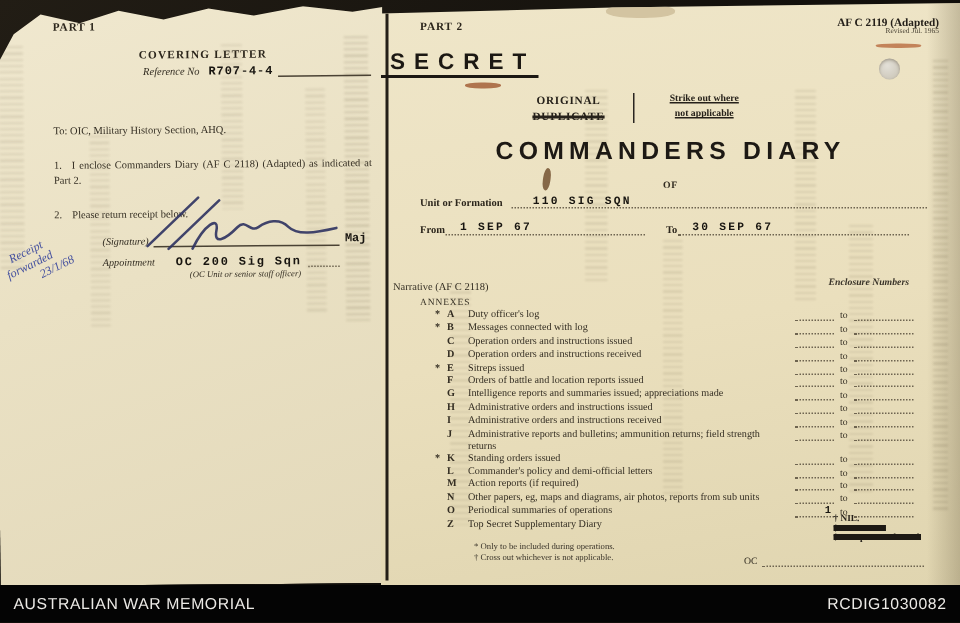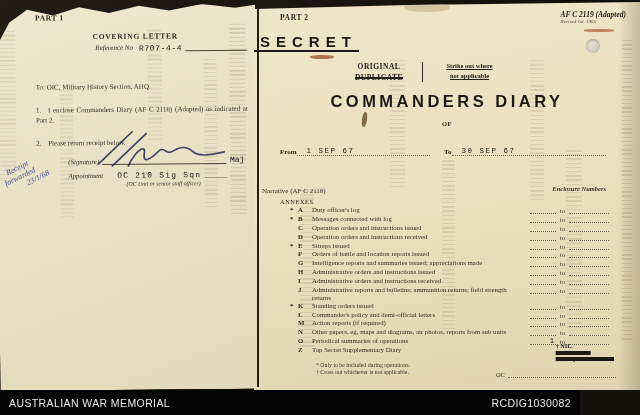--- a/index.html
+++ b/index.html
@@ -24,21 +24,21 @@
     background:linear-gradient(90deg,rgba(90,78,50,0) 0%,rgba(90,78,50,.28) 100%);}
   #page2-rule{left:3px;top:9px;bottom:3px;width:2px;background:#241f17;}
 
   
   .ghost{background:repeating-linear-gradient(180deg,rgba(112,100,74,.45) 0 1.5px,rgba(0,0,0,0) 1.5px 4.2px);
          filter:blur(.7px);opacity:.30;}
   .stain{border-radius:45%;}
 
   
   .serif{font-family:"Liberation Serif", serif;color:#332d22;}
-  .typed{font-family:"Liberation Mono", monospace;font-weight:normal;color:#181510;}
+  .typed{font-family:"Liberation Mono", monospace;font-weight:bold;color:#181510;}
   .ital{font-style:italic;}
   .dotline{border-bottom:1px dotted #6e6450;}
   .solidline{border-bottom:1px solid #4a4234;}
 
   
   .p1-label{left:38px;top:13px;font-size:7.5px;font-weight:bold;letter-spacing:.6px;color:#2c261c;}
   #p1-title{left:0;right:0;top:32px;text-align:center;font-size:7.5px;font-weight:bold;letter-spacing:.8px;color:#2c261c;padding-left:18px;}
   #p1-ref{left:98px;right:8px;top:44px;display:flex;align-items:flex-end;font-size:7px;}
   #p1-ref .val{font-size:8px;margin:0 0 -1px 6px;letter-spacing:.6px;}
   #p1-ref .tail{flex:1;margin-left:3px;}
@@ -55,21 +55,21 @@
   #p1-appt .line{flex:1;margin-left:4px;}
   #p1-apptnote{left:128px;top:181px;font-size:5.8px;}
   #p1-bluenote{left:8px;top:150px;width:78px;transform:rotate(-26deg);
     font-size:8px;font-style:italic;color:#44509f;line-height:9px;}
   #p1-bluenote .l2{margin-left:-6px;}
   #p1-bluenote .l3{margin-left:14px;}
   #sig-svg{left:86px;top:126px;}
 
   
   .p2-label{left:26px;top:13px;font-size:7.5px;font-weight:bold;letter-spacing:.6px;color:#2c261c;}
-  #p2-form{right:14px;top:10px;font-style:italic;}
+  #p2-form{right:14px;top:10px;text-align:right;}
   #p2-form .fno{font-size:7.5px;font-weight:bold;color:#25201a;}
   #p2-form .rev{font-size:5px;color:#4a4335;}
   #p2-secret{left:0;right:0;top:33px;}
   #p2-secret span{display:inline-block;font-family:"Liberation Sans",sans-serif;font-size:15px;font-weight:bold;
     letter-spacing:6px;color:#1c1813;border-bottom:2.5px solid #1c1813;padding:0 2px 0 6px;}
   #p2-copybox{left:82px;top:61px;width:180px;display:flex;align-items:stretch;}
   #p2-copybox .c1{width:86px;text-align:center;font-size:7.5px;font-weight:bold;letter-spacing:.5px;color:#26211a;line-height:11px;}
   #p2-copybox .struck{text-decoration:line-through;text-decoration-thickness:1.5px;}
   #p2-copybox .div{width:1px;background:#2a2520;margin:1px 0;}
   #p2-copybox .c2{flex:1;text-align:center;font-size:6.5px;font-weight:bold;color:#26211a;line-height:10px;}
@@ -105,21 +105,21 @@
   #p2-fnotes{left:62px;top:362px;font-size:5.8px;line-height:7px;color:#3a342a;}
   #p2-ocrow{left:242px;right:24px;top:371px;display:flex;align-items:flex-end;font-size:6.5px;}
   #p2-ocrow .line{flex:1;margin-left:3px;}
 
   
   #punch{left:332px;top:39px;width:14px;height:14px;border-radius:50%;
     background:radial-gradient(circle at 40% 35%,#e3e0d8,#cfcabd 70%,#b9b2a0 100%);
     box-shadow:inset 0 1px 2px rgba(60,50,30,.35);}
 
   
-  #footer{left:0;top:390px;width:580px;height:25px;background:#040404;
+  #footer{left:0;top:390px;width:640px;height:25px;background:#040404;
     display:flex;align-items:center;justify-content:space-between;padding:0 9px;box-sizing:border-box;
     font-family:"Liberation Sans",sans-serif;font-size:10.5px;letter-spacing:.4px;color:#eceae6;}
 </style>
 </head>
 <body>
 
 <div id="backdrop" class="abs"></div>
 
 <div id="page1" class="abs">
   <div class="abs ghost" style="left:2px;top:30px;width:16px;height:150px;"></div>
@@ -152,21 +152,21 @@
     <span class="line solidline"></span>
     <span class="typed rank">Maj</span>
   </div>
 
   <svg id="sig-svg" class="abs" width="152" height="46" viewBox="0 0 152 46">
     <path d="M14,38 L48,6 M28,40 L62,8 M44,40 C52,24 62,18 60,28 C58,38 66,34 74,26 C80,20 82,30 88,26 C94,22 102,20 108,26 C114,32 126,30 140,27" fill="none" stroke="#2e3260" stroke-width="1.7" stroke-linecap="round" opacity=".9"></path>
   </svg>
 
   <div class="abs" id="p1-appt">
     <span class="serif ital">Appointment</span>
-    <span class="typed val">OC 210 Sig Sqn</span>
+    <span class="typed val">OC 200 Sig Sqn</span>
     <span class="line dotline"></span>
   </div>
   <div class="abs serif ital" id="p1-apptnote">(OC Unit or senior staff officer)</div>
 
   <div class="abs" id="p1-bluenote">
     <div class="l1">Receipt</div>
     <div class="l2">forwarded</div>
     <div class="l3">23/1/68</div>
   </div>
 </div>
@@ -205,20 +205,26 @@
     <div class="div"></div>
     <div class="c2">
       <div><span>Strike out where</span></div>
       <div><span>not applicable</span></div>
     </div>
   </div>
 
   <div class="abs" id="p2-title">COMMANDERS DIARY</div>
   <div class="abs serif" id="p2-of">OF</div>
 
+  <div class="abs fieldrow" id="p2-unit">
+    <span>Unit or Formation</span>
+    <span class="fl dotline">
+      <span class="typed val">110 SIG SQN</span>
+    </span>
+  </div>
 
   <div class="abs fieldrow" id="p2-fromto">
     <span class="f1">
       <span>From</span>
       <span class="fl dotline"><span class="typed val">1 SEP 67</span></span>
     </span>
     <span class="f2">
       <span>To</span>
       <span class="fl dotline"><span class="typed val">30 SEP 67</span></span>
     </span>

